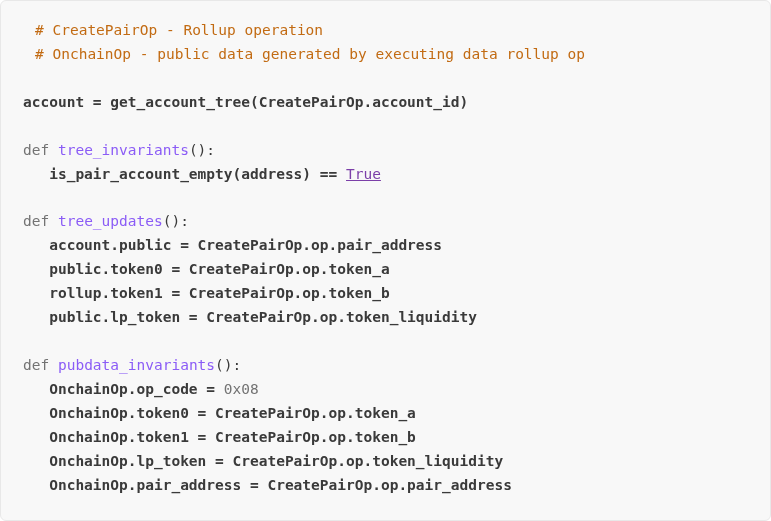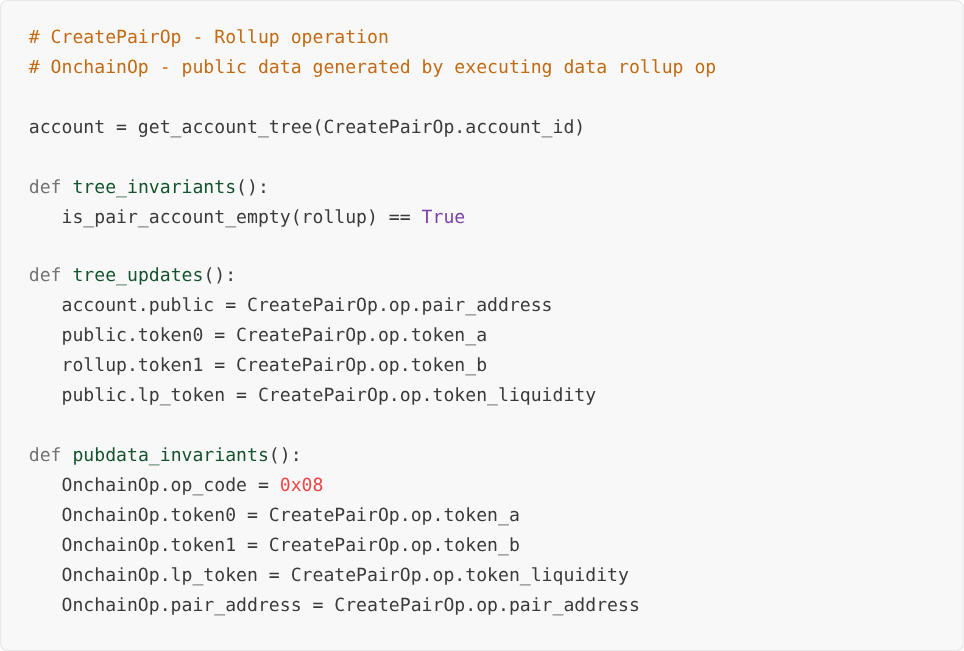--- a/index.html
+++ b/index.html
@@ -20,38 +20,38 @@
       width: 771px;
       min-height: 521px;
       font-size: 14.5px;
       line-height: 1.65;
       color: #3a3a3a;
       overflow: auto;
     }
     .line {
       white-space: pre;
     }
-    .comment { color: #c26b13; }
+    .comment { color: #c26b13; margin-left: 12px; }
     .keyword { color: #737373; }
-    .funcname { color: #14532d; }
-    .boolconst { color: #7b3fa8; }
-    .hex { color: #ef4444; }
+    .funcname { color: #8b5cf6; }
+    .boolconst { color: #7b3fa8; text-decoration: underline; }
+    .hex { color: #737373; }
     .punct { color: #3a3a3a; }
-    .ident { color: #3a3a3a; }
+    .ident { color: #3a3a3a; font-weight: bold; }
   </style>
 </head>
 <body>
 
 <pre class="code-block"><span class="line"><span class="comment"># CreatePairOp - Rollup operation</span></span>
 <span class="line"><span class="comment"># OnchainOp - public data generated by executing data rollup op</span></span>
 <span class="line"></span>
 <span class="line"><span class="ident">account = get_account_tree(CreatePairOp.account_id)</span></span>
 <span class="line"></span>
 <span class="line"><span class="keyword">def</span> <span class="funcname">tree_invariants</span><span class="punct">():</span></span>
-<span class="line"><span class="ident">   is_pair_account_empty(rollup) == </span><span class="boolconst">True</span></span>
+<span class="line"><span class="ident">   is_pair_account_empty(address) == </span><span class="boolconst">True</span></span>
 <span class="line"></span>
 <span class="line"><span class="keyword">def</span> <span class="funcname">tree_updates</span><span class="punct">():</span></span>
 <span class="line"><span class="ident">   account.public = CreatePairOp.op.pair_address</span></span>
 <span class="line"><span class="ident">   public.token0 = CreatePairOp.op.token_a</span></span>
 <span class="line"><span class="ident">   rollup.token1 = CreatePairOp.op.token_b</span></span>
 <span class="line"><span class="ident">   public.lp_token = CreatePairOp.op.token_liquidity</span></span>
 <span class="line"></span>
 <span class="line"><span class="keyword">def</span> <span class="funcname">pubdata_invariants</span><span class="punct">():</span></span>
 <span class="line"><span class="ident">   OnchainOp.op_code = </span><span class="hex">0x08</span></span>
 <span class="line"><span class="ident">   OnchainOp.token0 = CreatePairOp.op.token_a</span></span>

